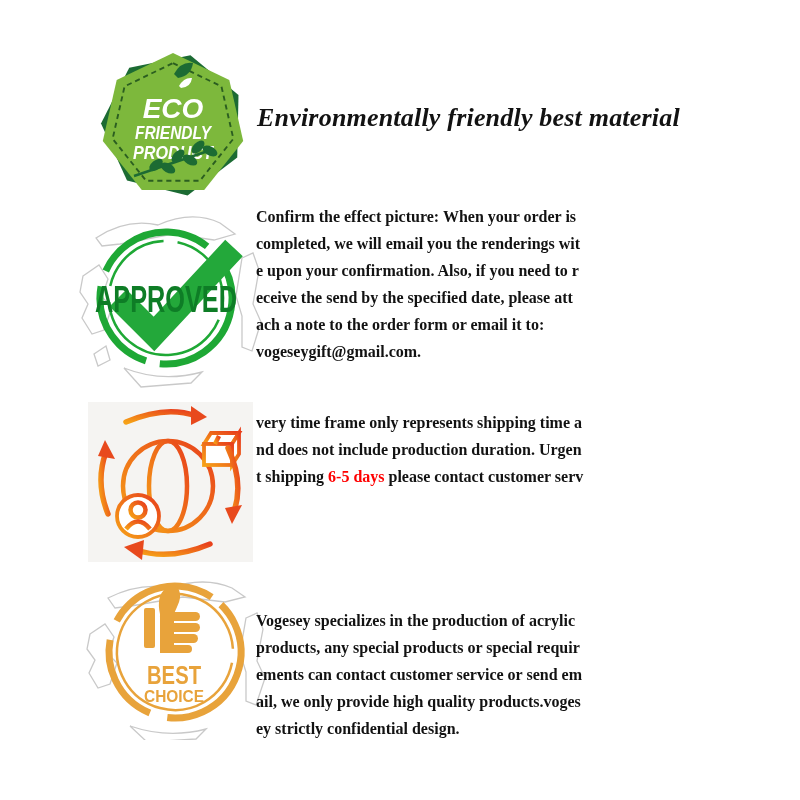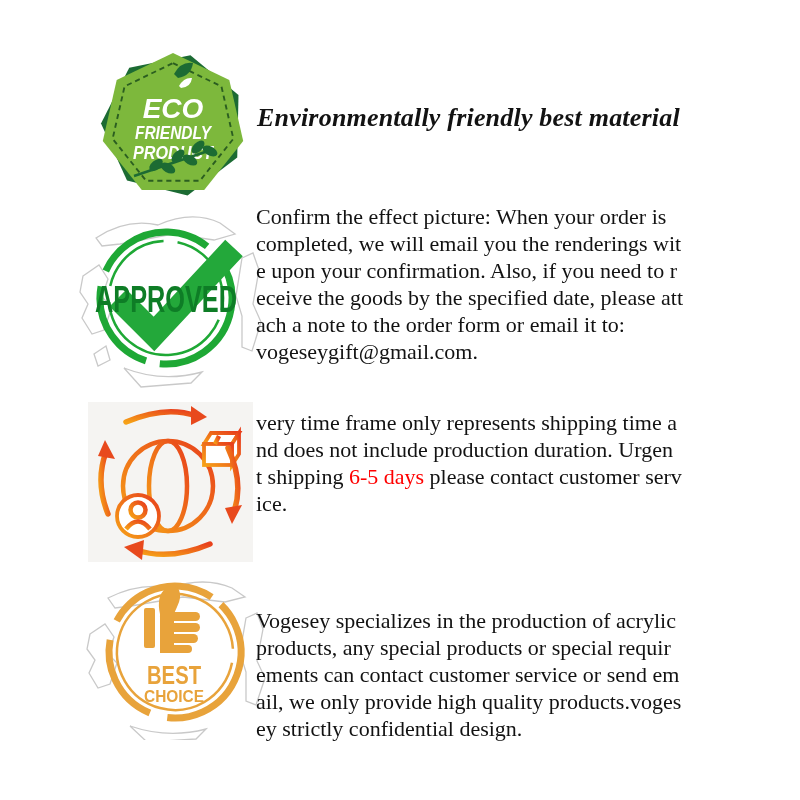--- a/index.html
+++ b/index.html
@@ -20,21 +20,21 @@
     --grunge-gray:#c9c9c9;
     --ship-bg:#f5f4f2;
   }
   .abs{position:absolute;}
   .headline{
     left:257px;top:103px;
     font-size:26px;font-weight:bold;color:var(--text-black);
     white-space:nowrap;letter-spacing:0.2px;font-style:italic;
   }
   .textblock{
-    color:var(--text-black);font-size:22px;font-weight:normal;
+    color:var(--text-black);font-size:16px;font-weight:bold;
     line-height:27px;white-space:nowrap;
   }
   .tb-approved{left:256px;top:203px;}
   .tb-shipping{left:256px;top:409px;}
   .tb-best{left:256px;top:607px;}
   .icon-eco{left:98px;top:50px;width:150px;height:150px;font-style:italic;}
   .icon-approved{left:66px;top:196px;width:200px;height:196px;}
   .icon-shipping{
     left:88px;top:402px;width:165px;height:160px;
     background:var(--ship-bg);
@@ -99,21 +99,21 @@
     <circle class="ring-thick" cx="100" cy="102" r="66" stroke-dasharray="150 14 95 16 120 10" transform="rotate(-35 100 102)"></circle>
     <circle class="ring-thin" cx="100" cy="102" r="57" stroke-dasharray="135 16 75 14 90 10" transform="rotate(40 100 102)"></circle>
     <polyline class="check" points="52,102 88,138 168,52"></polyline>
     <text class="approved-text" x="100" y="116" text-anchor="middle" textLength="142" lengthAdjust="spacingAndGlyphs">APPROVED</text>
   </svg>
 </div>
 <div class="abs textblock tb-approved">
     <div><span>Confirm the effect picture: When your order is</span></div>
     <div><span>completed, we will email you the renderings wit</span></div>
     <div><span>e upon your confirmation. Also, if you need to r</span></div>
-    <div><span>eceive the goods by the specified date, please att</span></div>
+    <div><span>eceive the send by the specified date, please att</span></div>
     <div><span>ach a note to the order form or email it to:</span></div>
     <div><span>vogeseygift@gmail.com.</span></div>
   </div>
 
 <div class="abs icon-shipping">
   <svg viewBox="0 0 165 160">
     <defs>
       <linearGradient id="shipgrad" x1="0" y1="1" x2="1" y2="0">
         <stop offset="0" stop-color="#f6a117"></stop>
         <stop offset="1" stop-color="#e8401c"></stop>
@@ -147,21 +147,20 @@
       <polygon class="ship-head" points="10,54 27,57 17,38"></polygon>
       <path class="ship-stroke-thick" d="M122,142 Q82,159 48,148"></path>
       <polygon class="ship-head" points="56,138 54,158 36,145"></polygon>
     </g>
   </svg>
 </div>
 <div class="abs textblock tb-shipping">
     <div><span>very time frame only represents shipping time a</span></div>
     <div><span>nd does not include production duration. Urgen</span></div>
     <div><span>t shipping </span><span style="color: rgb(255, 0, 0);">6-5 days</span><span> please contact customer serv</span></div>
-    <div><span>ice.</span></div>
   </div>
 
 <div class="abs icon-best">
   <svg viewBox="0 0 200 172">
     <g>
       <path class="grunge" d="M34,30 q32,-16 62,-10 q34,-12 62,0 l13,9 -20,5 -42,-5 -52,9 -16,2 z"></path>
       <path class="grunge" d="M16,66 l15,-10 9,13 -6,17 9,9 -7,21 -12,4 -9,-15 6,-13 -8,-11 z"></path>
       <path class="grunge" d="M172,50 l11,-5 6,16 -6,32 8,17 -9,27 -10,-4 0,-29 -6,-19 z"></path>
       <path class="grunge" d="M56,158 q38,13 76,3 l-10,10 -49,3 z"></path>
     </g>

